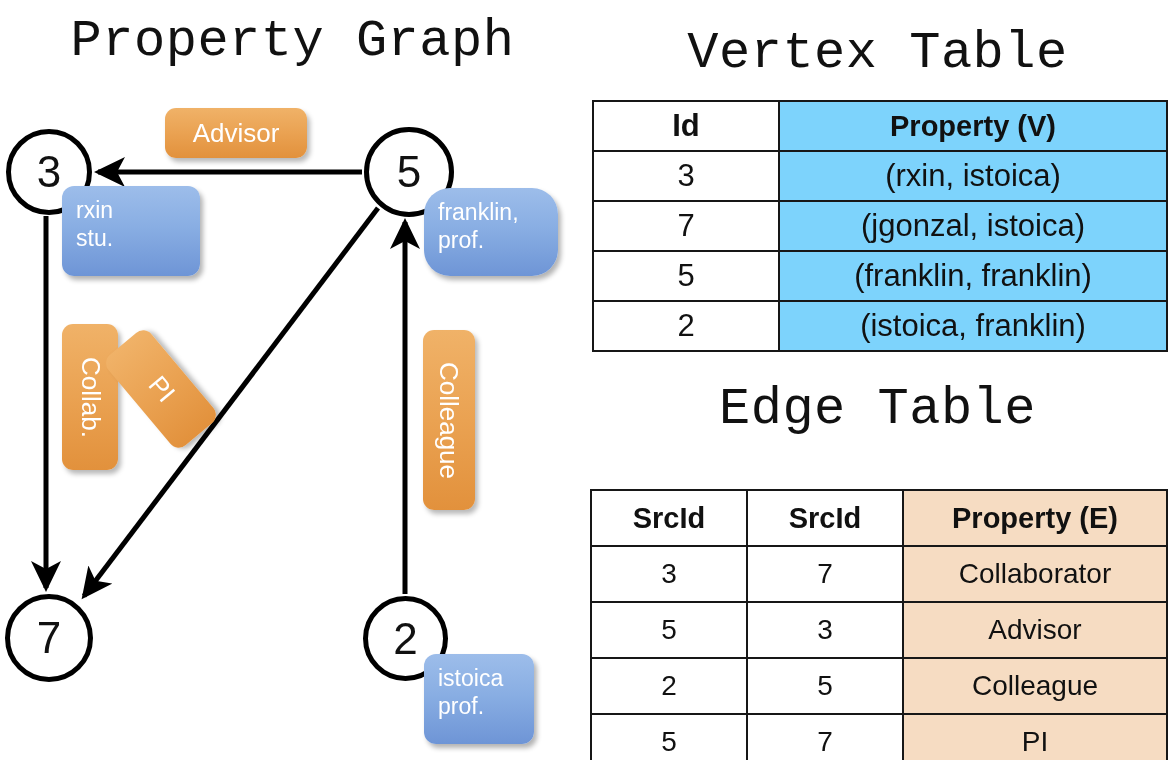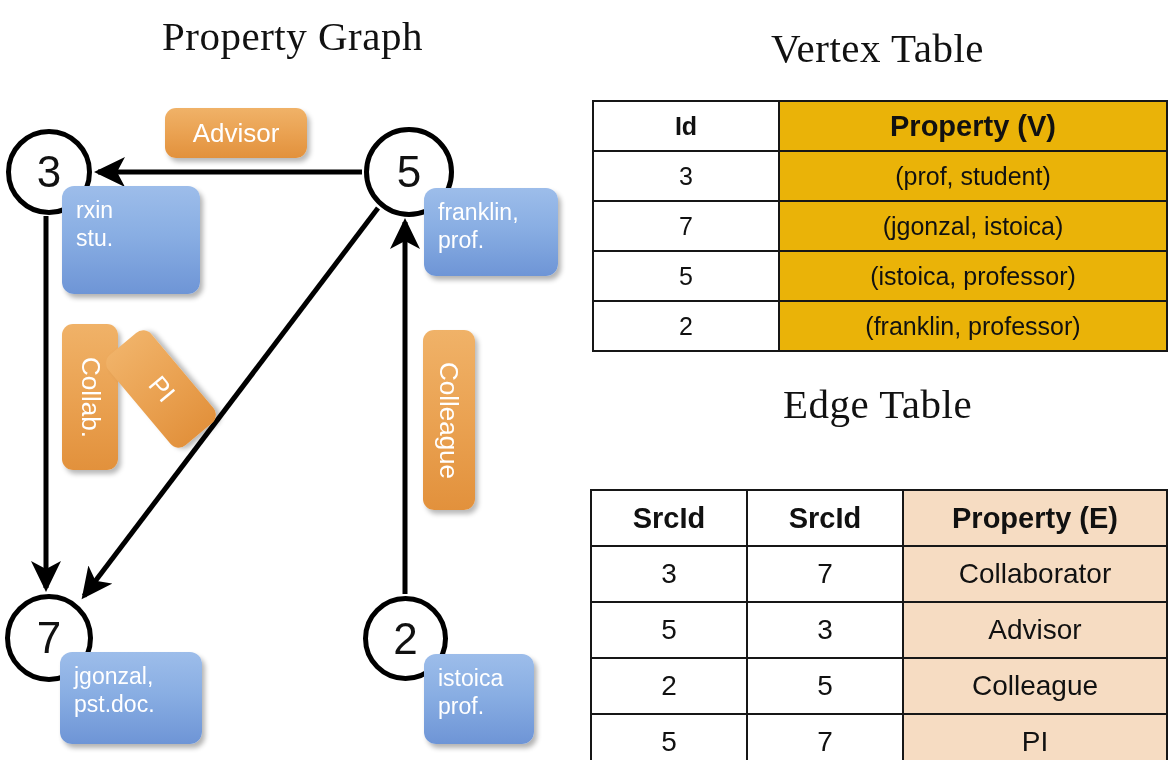--- a/index.html
+++ b/index.html
@@ -12,23 +12,23 @@
     height: 760px;
     position: relative;
     overflow: hidden;
     font-family: "Liberation Sans", sans-serif;
     color: #000;
   }
 
   
   .title {
     position: absolute;
-    font-family: Liberation Serif, serif;
-    font-weight: 300;
-    font-size: 41px;
+    font-family: Liberation Mono, monospace;
+    font-weight: 300;
+    font-size: 52px;
     letter-spacing: 0.5px;
     color: #111;
     text-align: center;
     white-space: nowrap;
     -webkit-font-smoothing: antialiased;
   }
   #title-property-graph { left: 0px;   top: 12px;  width: 585px; }
   #title-vertex-table   { left: 585px; top: 24px;   width: 585px; }
   #title-edge-table     { left: 585px; top: 380px; width: 585px; }
 
@@ -67,22 +67,22 @@
     box-shadow: 3px 4px 5px rgba(0,0,0,0.30);
     color: #ffffff;
     font-family: "Liberation Sans", sans-serif;
     font-weight: 300;
     font-size: 23px;
     line-height: 28px;
     padding: 10px 14px;
     box-sizing: border-box;
     white-space: pre-line;
   }
-  #vprop-3 { left: 62px;  top: 186px; width: 138px; height: 108px; }
-  #vprop-5 { left: 424px; top: 188px; width: 134px; height: 88px; }
+  #vprop-3 { left: 62px;  top: 186px; width: 138px; height: 90px; }
+  #vprop-5 { left: 424px; top: 188px; width: 134px; height: 88px; border-radius: 26px; }
   #vprop-7 { left: 60px;  top: 652px; width: 142px; height: 92px; }
   #vprop-2 { left: 424px; top: 654px; width: 110px; height: 90px; }
 
   .eprop {
     position: absolute;
     border-radius: 11px;
     background: linear-gradient(to bottom, #f0b268 0%, #eaa252 50%, #e2913c 100%);
     box-shadow: 3px 4px 5px rgba(0,0,0,0.28);
     color: #ffffff;
     font-family: "Liberation Sans", sans-serif;
@@ -115,23 +115,23 @@
   table.grid td, table.grid th {
     border: 2px solid #171717;
     text-align: center;
     padding: 0;
     font-weight: 300;
     color: #111;
   }
   table.grid th { font-weight: bold; }
 
   #vertex-table { left: 592px; top: 100px; width: 576px; }
-  #vertex-table th, #vertex-table td { height: 48px; font-size: 25px; }
+  #vertex-table th, #vertex-table td { height: 48px; font-size: 31px; }
   #vertex-table .col-id   { width: 184px; background: #ffffff; }
-  #vertex-table .col-prop { background: #eab308; }
+  #vertex-table .col-prop { background: #7dd3fc; }
   #vertex-table th.col-prop { font-size: 29px; }
 
   #edge-table { left: 590px; top: 489px; width: 578px; }
   #edge-table th, #edge-table td { height: 54px; font-size: 28px; }
   #edge-table .col-src, #edge-table .col-dst { width: 154px; background:#ffffff; }
   #edge-table .col-eprop { background: #f6dcc2; }
   #edge-table th { font-size: 29px; }
 </style>
 </head>
 <body>
@@ -160,22 +160,20 @@
 
   <div class="node" id="node-3">3</div>
   <div class="node" id="node-5">5</div>
   <div class="node" id="node-7">7</div>
   <div class="node" id="node-2">2</div>
 
   <div class="vprop" id="vprop-3">rxin
 stu.</div>
   <div class="vprop" id="vprop-5">franklin,
 prof.</div>
-  <div class="vprop" id="vprop-7">jgonzal,
-pst.doc.</div>
   <div class="vprop" id="vprop-2">istoica
 prof.</div>
 
   <div class="eprop" id="eprop-advisor">
     <span class="rot">Advisor</span>
   </div>
   <div class="eprop" id="eprop-collab">
     <span class="rot">Collab.</span>
   </div>
   <div class="eprop" id="eprop-pi">
@@ -189,33 +187,33 @@
 <table class="grid" id="vertex-table">
   <thead>
     <tr>
       <th class="col-id">Id</th>
       <th class="col-prop">Property (V)</th>
     </tr>
   </thead>
   <tbody>
     <tr>
       <td class="col-id">3</td>
-      <td class="col-prop">(prof, student)</td>
+      <td class="col-prop">(rxin, istoica)</td>
     </tr>
     <tr>
       <td class="col-id">7</td>
       <td class="col-prop">(jgonzal, istoica)</td>
     </tr>
     <tr>
       <td class="col-id">5</td>
-      <td class="col-prop">(istoica, professor)</td>
+      <td class="col-prop">(franklin, franklin)</td>
     </tr>
     <tr>
       <td class="col-id">2</td>
-      <td class="col-prop">(franklin, professor)</td>
+      <td class="col-prop">(istoica, franklin)</td>
     </tr>
   </tbody>
 </table>
 
 <table class="grid" id="edge-table">
   <thead>
     <tr>
       <th class="col-src">SrcId</th>
       <th class="col-dst">SrcId</th>
       <th class="col-eprop">Property (E)</th>

